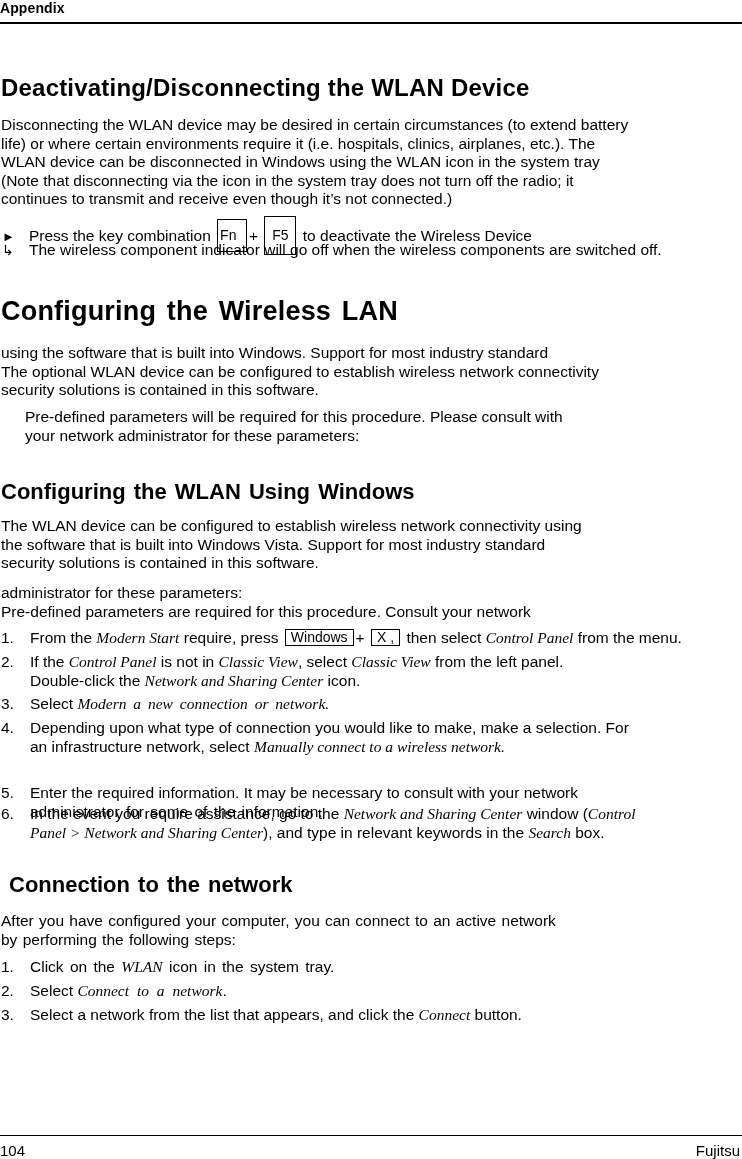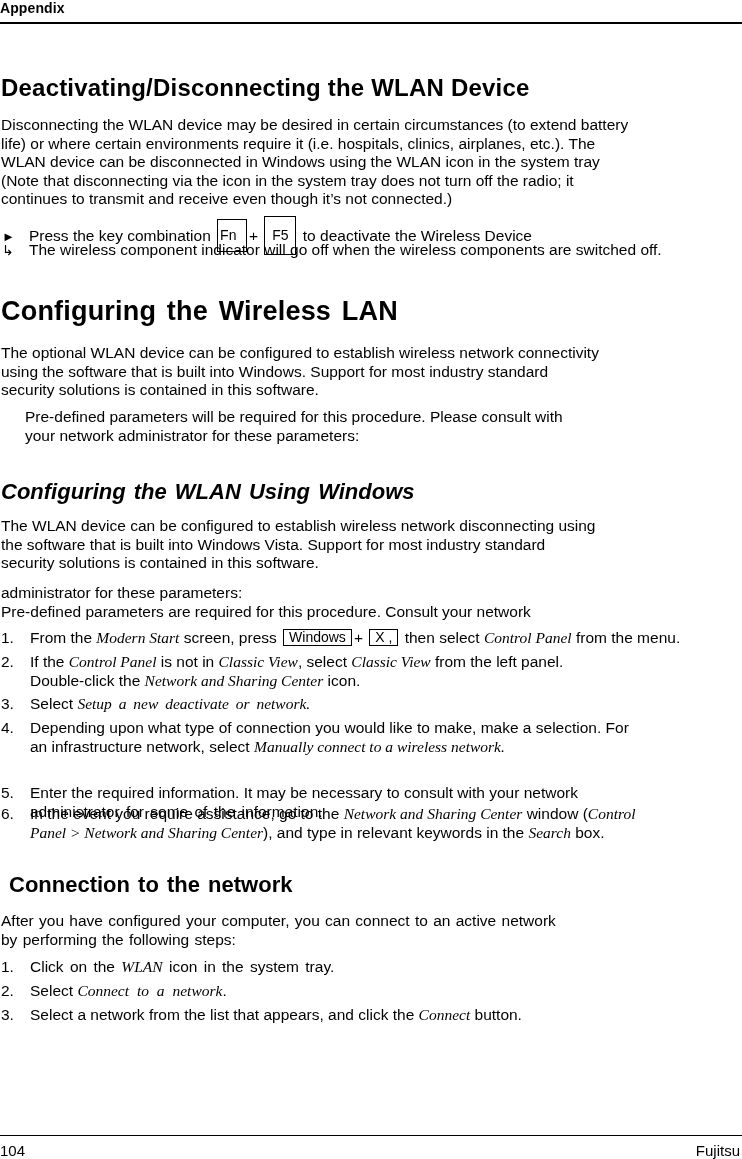--- a/index.html
+++ b/index.html
@@ -56,49 +56,49 @@
   <span class="key fn">Fn</span><span>+</span>
   <span class="key f5">F5</span>
   <span>to deactivate the Wireless Device</span>
 </div>
 <div class="step" style="top:241px; left:2px;">
   <span class="result-mark">↳</span><span>The wireless component indicator will go off when the wireless components are switched off.</span>
 </div>
 
 <div class="h1 big" style="top:296px;">Configuring the Wireless LAN</div>
 <div class="para" style="top:344px;">
+  <span class="ln">using the software that is built into Windows. Support for most industry standard</span>
   <span class="ln">The optional WLAN device can be configured to establish wireless network connectivity</span>
-  <span class="ln">using the software that is built into Windows. Support for most industry standard</span>
   <span class="ln">security solutions is contained in this software.</span>
 </div>
 <div class="para" style="top:408px;margin-left:24px;">
   <span class="ln">Pre-defined parameters will be required for this procedure.  Please consult with</span>
   <span class="ln">your network administrator for these parameters:</span>
 </div>
 
-<div class="h2" style="top:479px;font-style:italic;">Configuring the WLAN Using Windows</div>
+<div class="h2" style="top:479px;">Configuring the WLAN Using Windows</div>
 <div class="para" style="top:517px;">
-  <span class="ln">The WLAN device can be configured to establish wireless network disconnecting using</span>
+  <span class="ln">The WLAN device can be configured to establish wireless network connectivity using</span>
   <span class="ln">the software that is built into Windows Vista. Support for most industry standard</span>
   <span class="ln">security solutions is contained in this software.</span>
 </div>
 <div class="para" style="top:584px;">
   <span class="ln">administrator for these parameters:</span>
   <span class="ln">Pre-defined parameters are required for this procedure.  Consult your network</span>
 </div>
 
 <div class="step" style="top:629px;">
-  <span class="num">1.</span><span>From the </span><span class="it">Modern Start</span><span> screen, press </span><span class="key">Windows</span><span>+</span> <span class="key">X ,</span><span> then select </span><span class="it">Control Panel</span><span> from the menu.</span>
+  <span class="num">1.</span><span>From the </span><span class="it">Modern Start</span><span> require, press </span><span class="key">Windows</span><span>+</span> <span class="key">X ,</span><span> then select </span><span class="it">Control Panel</span><span> from the menu.</span>
 </div>
 <div class="step" style="top:653px;">
   <span class="num">2.</span><span>If the </span><span class="it">Control Panel</span><span> is not in </span><span class="it">Classic View</span><span>, select </span><span class="it">Classic View</span><span> from the left panel.</span>
   <span class="cont"><span>Double-click the </span><span class="it">Network and Sharing Center</span><span> icon.</span></span>
 </div>
 <div class="step" style="top:695px;">
-  <span class="num">3.</span><span>Select </span><span class="it" style="word-spacing:3px;">Setup a new deactivate or network.</span>
+  <span class="num">3.</span><span>Select </span><span class="it" style="word-spacing:3px;">Modern a new connection or network.</span>
 </div>
 <div class="step" style="top:719px;">
   <span class="num">4.</span><span>Depending upon what type of connection you would like to make, make a selection. For</span>
   <span class="cont"><span>an infrastructure network, select </span><span class="it">Manually connect to a wireless network.</span></span>
 </div>
 <div class="step" style="top:784px;">
   <span class="num">5.</span><span>Enter the required information. It may be necessary to consult with your network</span>
   <span class="cont" style="word-spacing:2px;">administrator for some of the information.</span>
 </div>
 <div class="step" style="top:805px;">

